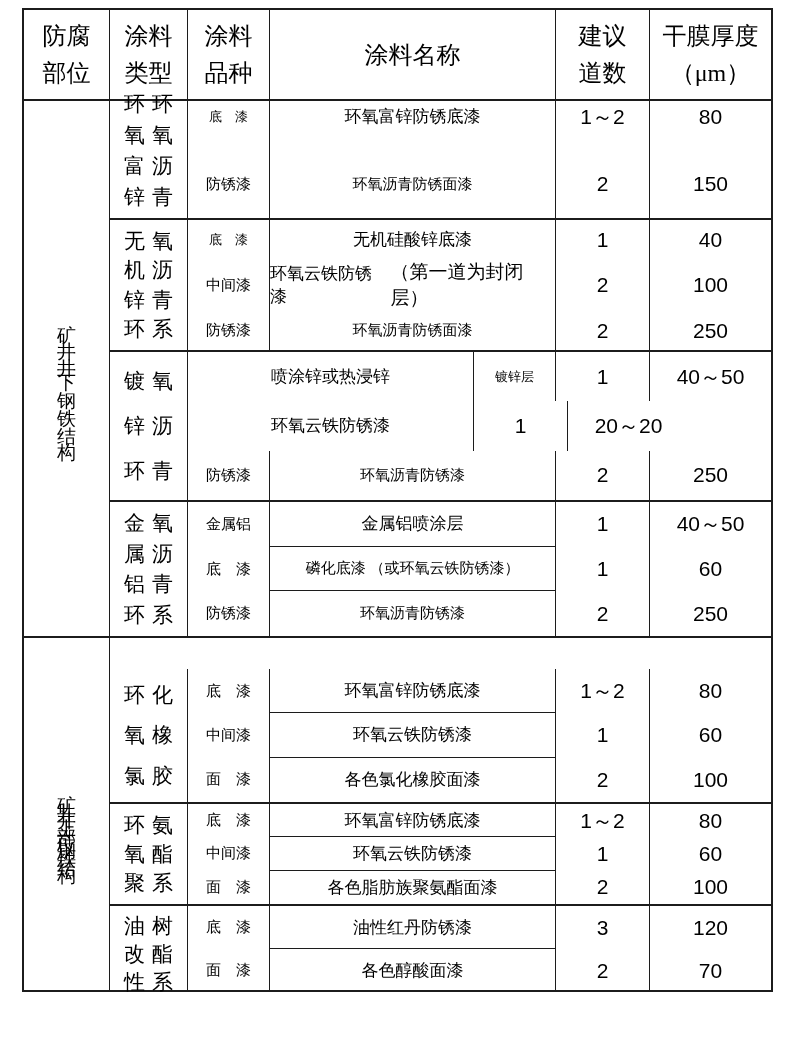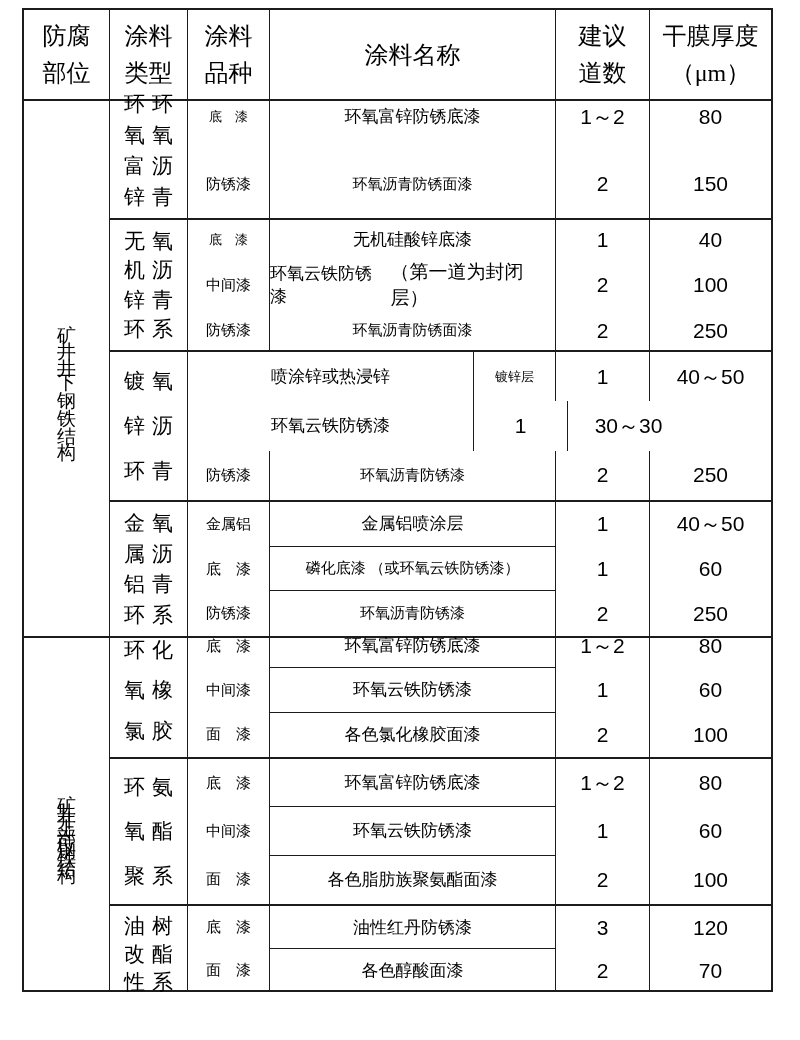--- a/index.html
+++ b/index.html
@@ -194,21 +194,21 @@
               </div>
             <div class="cell variety sm">镀锌层</div>
             <div class="cell count">1</div>
             <div class="cell thickness">40～50</div>
           </div>
           <div class="row">
             <div class="cell name">
                 <span class="nm">环氧云铁防锈漆</span>
               </div>
             <div class="cell count">1</div>
-            <div class="cell thickness">30～30</div>
+            <div class="cell thickness">20～20</div>
           </div>
           <div class="row">
             <div class="cell variety">防锈漆</div>
             <div class="cell name">
                 <span class="nm sm">环氧沥青防锈漆</span>
               </div>
             <div class="cell count">2</div>
             <div class="cell thickness">250</div>
           </div>
         </div>
@@ -285,21 +285,21 @@
             <div class="cell variety">面　漆</div>
             <div class="cell name">
                 <span class="nm">各色氯化橡胶面漆</span>
               </div>
             <div class="cell count">2</div>
             <div class="cell thickness">100</div>
           </div>
         </div>
       </section>
 
-      <section class="sec dv" style="height:147px">
+      <section class="sec dv" style="height:102px">
         <div class="type-cell">
           <div>环氨</div>
           <div>氧酯</div>
           <div>聚系</div>
         </div>
         <div class="rows">
           <div class="row">
             <div class="cell variety">底　漆</div>
             <div class="cell name">
                 <span class="nm">环氧富锌防锈底漆</span>

